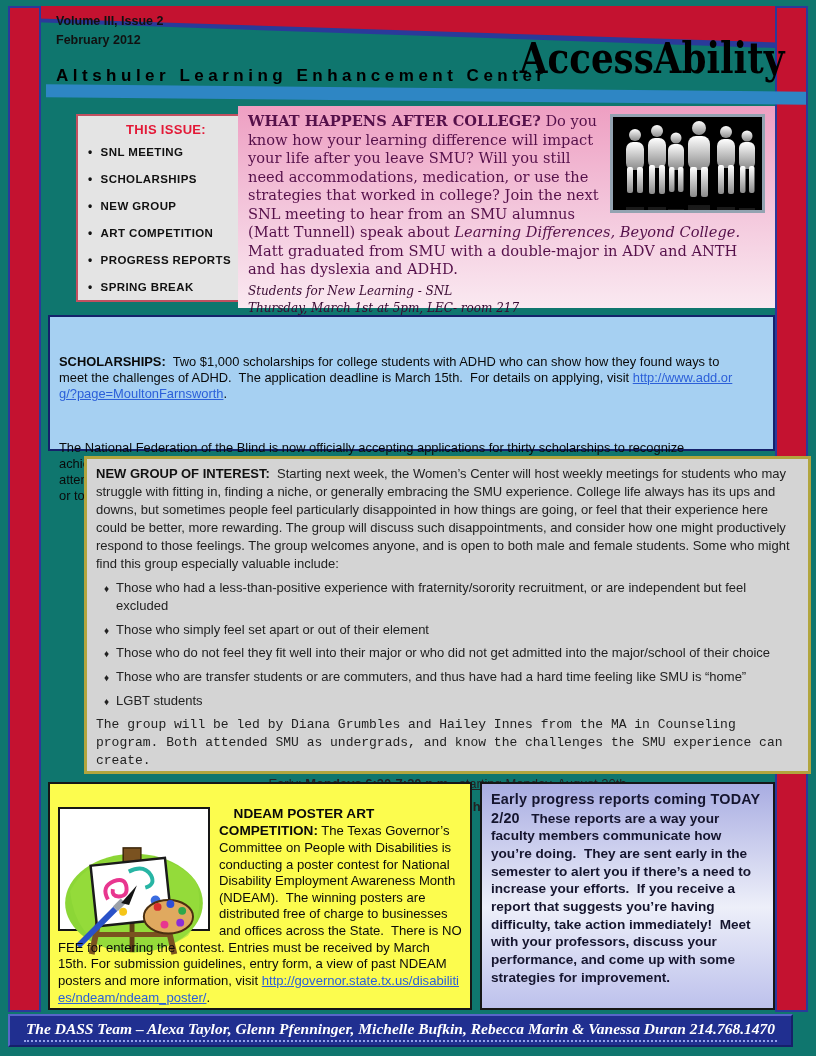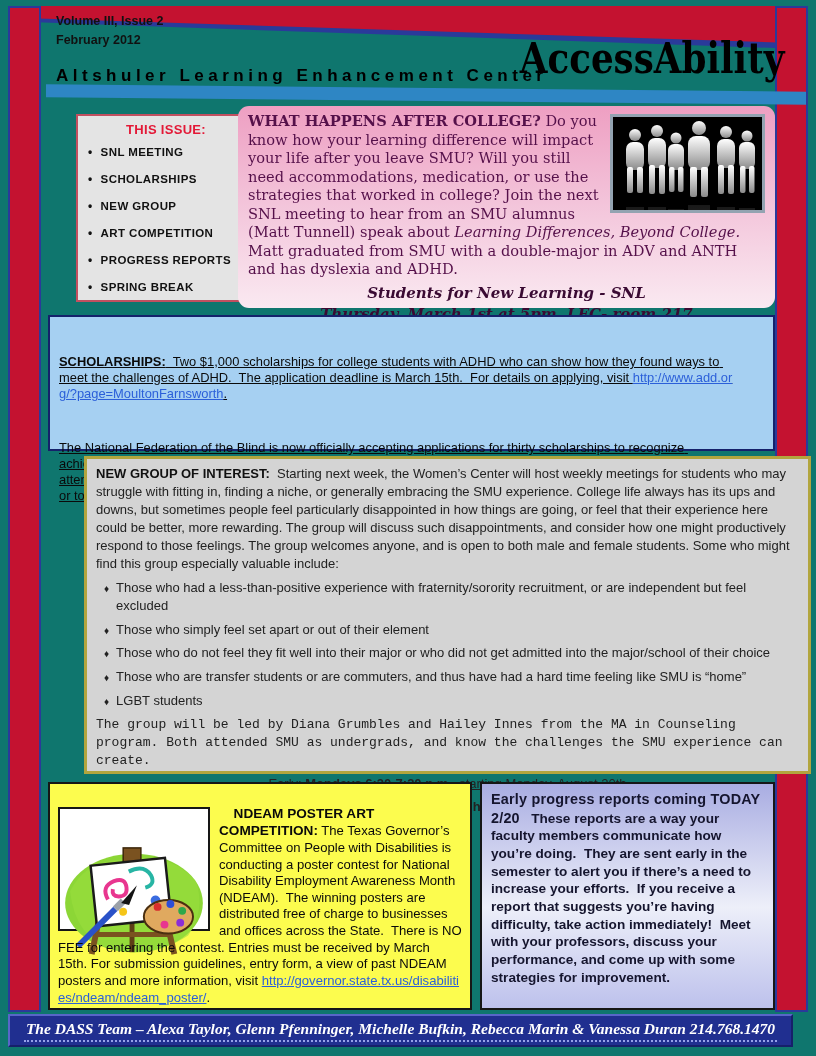--- a/index.html
+++ b/index.html
@@ -25,33 +25,33 @@
 
   
   .this-issue{position:absolute;left:56px;top:114px;width:180px;height:188px;background:#E4E4E4;border:2px solid #C25060;padding:6px 8px;margin-left:20px;}
   .this-issue .heading{text-align:center;color:#E31937;font-weight:bold;font-size:13px;margin-bottom:8px;letter-spacing:.3px;}
   .issue-item{display:flex;align-items:baseline;font-weight:bold;font-size:11.5px;letter-spacing:.4px;color:#111;margin-bottom:13px;}
   .issue-item .dot{margin:0 8px 0 2px;font-size:12px;}
 
   
   .pink-box{position:absolute;left:238px;top:106px;width:537px;height:202px;
     background:linear-gradient(180deg,#EE9FC2 0%,#F3C4DA 48%,#FAE9F1 100%);
-    padding:6px 10px 2px 10px;color:#55104A;font-family:"DejaVu Serif",serif;font-size:14.6px;line-height:1.27;border-radius:11px;}
+    padding:6px 10px 2px 10px;color:#55104A;font-family:"DejaVu Serif",serif;font-size:14.6px;line-height:1.27;}
   .pink-box .photo{float:right;width:155px;height:99px;margin:2px 0 5px 9px;background:#000;border:3px solid #93A3B1;}
   .pink-box .photo svg{display:block;width:100%;height:100%;}
   .pink-head{font-weight:bold;}
   .pink-italic{font-style:italic;}
-  .event-line{clear:none;text-align:center;font-weight:bold;font-style:italic;font-size:15px;color:#3A0A33;margin-top:5px;}
+  .event-line{clear:none;text-align:left;font-weight:normal;font-style:italic;font-size:12px;color:#3A0A33;margin-top:5px;}
   .event-line.second{margin-top:2px;}
 
   
   .blue-box{position:absolute;left:48px;top:315px;width:727px;height:136px;background:#A6D0F2;border:2px solid #15216B;
     padding:5px 9px;font-size:12.9px;line-height:1.24;color:#0A0A0A;white-space:pre-wrap;}
   .blue-box .head{font-weight:bold;}
-  .blue-box p{margin:0 16px 6px 0;text-decoration:underline;}
+  .blue-box p{margin:0 16px 6px 0;}
   a.doc-link{color:#2B5FD9;text-decoration:underline;cursor:pointer;word-break:break-all;}
 
   
   .gray-box{position:absolute;left:48px;top:456px;width:727px;height:318px;background:#D4D4D4;border:3px solid #B2A53E;
     padding:6px 9px;font-size:13px;line-height:1.38;color:#222;margin-left:36px;}
   .gray-box .head{font-weight:bold;color:#111;}
   .gray-box .intro{white-space:pre-wrap;}
   .group-bullet{display:flex;align-items:baseline;margin:6px 0 0 8px;}
   .group-bullet .dmd{font-size:10px;margin-right:7px;}
   .gray-box .outro{margin-top:6px;font-family:Liberation Mono, monospace;}

